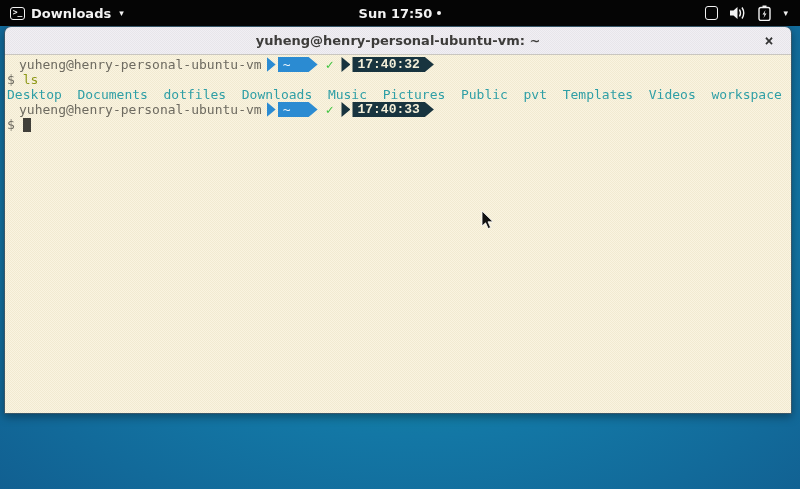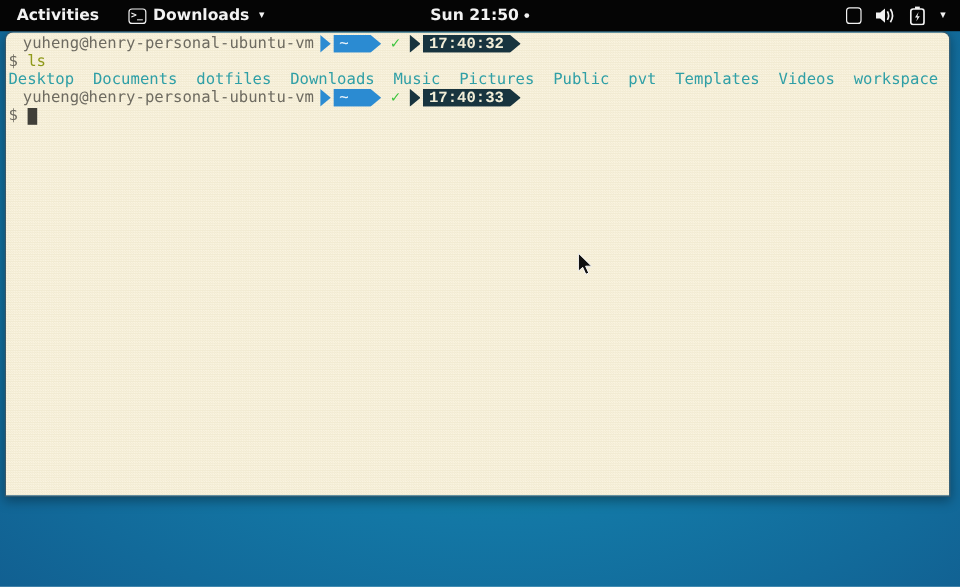--- a/index.html
+++ b/index.html
@@ -90,52 +90,53 @@
   .cursor-block { width:8px; height:14px; background:var(--cursor); margin-left:1ch; }
 
   
   .mouse { position:absolute; left:481px; top:211px; z-index:40; pointer-events:none; }
 </style>
 </head>
 <body>
 
 <div class="topbar">
   <div class="tb-left">
-    <div class="tb-activities">
-      <span>Activities</span>
-    </div>
     <div class="tb-app">
       <span class="tb-app-icon">&gt;_</span>
       <span>Downloads</span>
       <span class="tb-caret">▾</span>
     </div>
   </div>
   <div class="tb-clock">
     <div class="tb-clock-inner">
-      <span>Sun 21:50</span>
+      <span>Sun 17:50</span>
       <span class="tb-dot"></span>
     </div>
   </div>
   <div class="tb-right">
     <span class="icon-screen"></span>
     <svg class="tbicon" width="16" height="14" viewBox="0 0 16 14">
       <polygon points="0,4.5 3.5,4.5 7.5,1 7.5,13 3.5,9.5 0,9.5" fill="#f2f2f2"></polygon>
       <path d="M9.5,3.5 q2,3.5 0,7" stroke="#f2f2f2" stroke-width="1.4" fill="none"></path>
       <path d="M12,1.5 q3.5,5.5 0,11" stroke="#f2f2f2" stroke-width="1.4" fill="none"></path>
     </svg>
     <svg class="tbicon" width="13" height="16" viewBox="0 0 13 16">
       <rect x="4.5" y="0.5" width="4" height="2" fill="#f2f2f2"></rect>
       <rect x="1" y="2.5" width="11" height="13" rx="2" fill="none" stroke="#f2f2f2" stroke-width="1.4"></rect>
       <polygon points="7.5,5 4.5,9.5 6.5,9.5 5.5,13 8.5,8.5 6.5,8.5" fill="#f2f2f2"></polygon>
     </svg>
     <span class="icon-chevron">▾</span>
   </div>
 </div>
 
 <div class="window">
+  <div class="titlebar">
+    <span class="title-text">yuheng@henry-personal-ubuntu-vm: ~</span>
+    <span class="close-btn">×</span>
+  </div>
   <div class="term">
 
     <div class="line prompt-line">
       <span class="prompt-user">yuheng@henry-personal-ubuntu-vm</span>
       <span class="pl-tri blue"></span>
       <span class="pl-body blue">~</span>
       <span class="pl-check">✓</span>
       <span class="pl-tri dark"></span>
       <span class="pl-body dark">17:40:32</span>
     </div>

